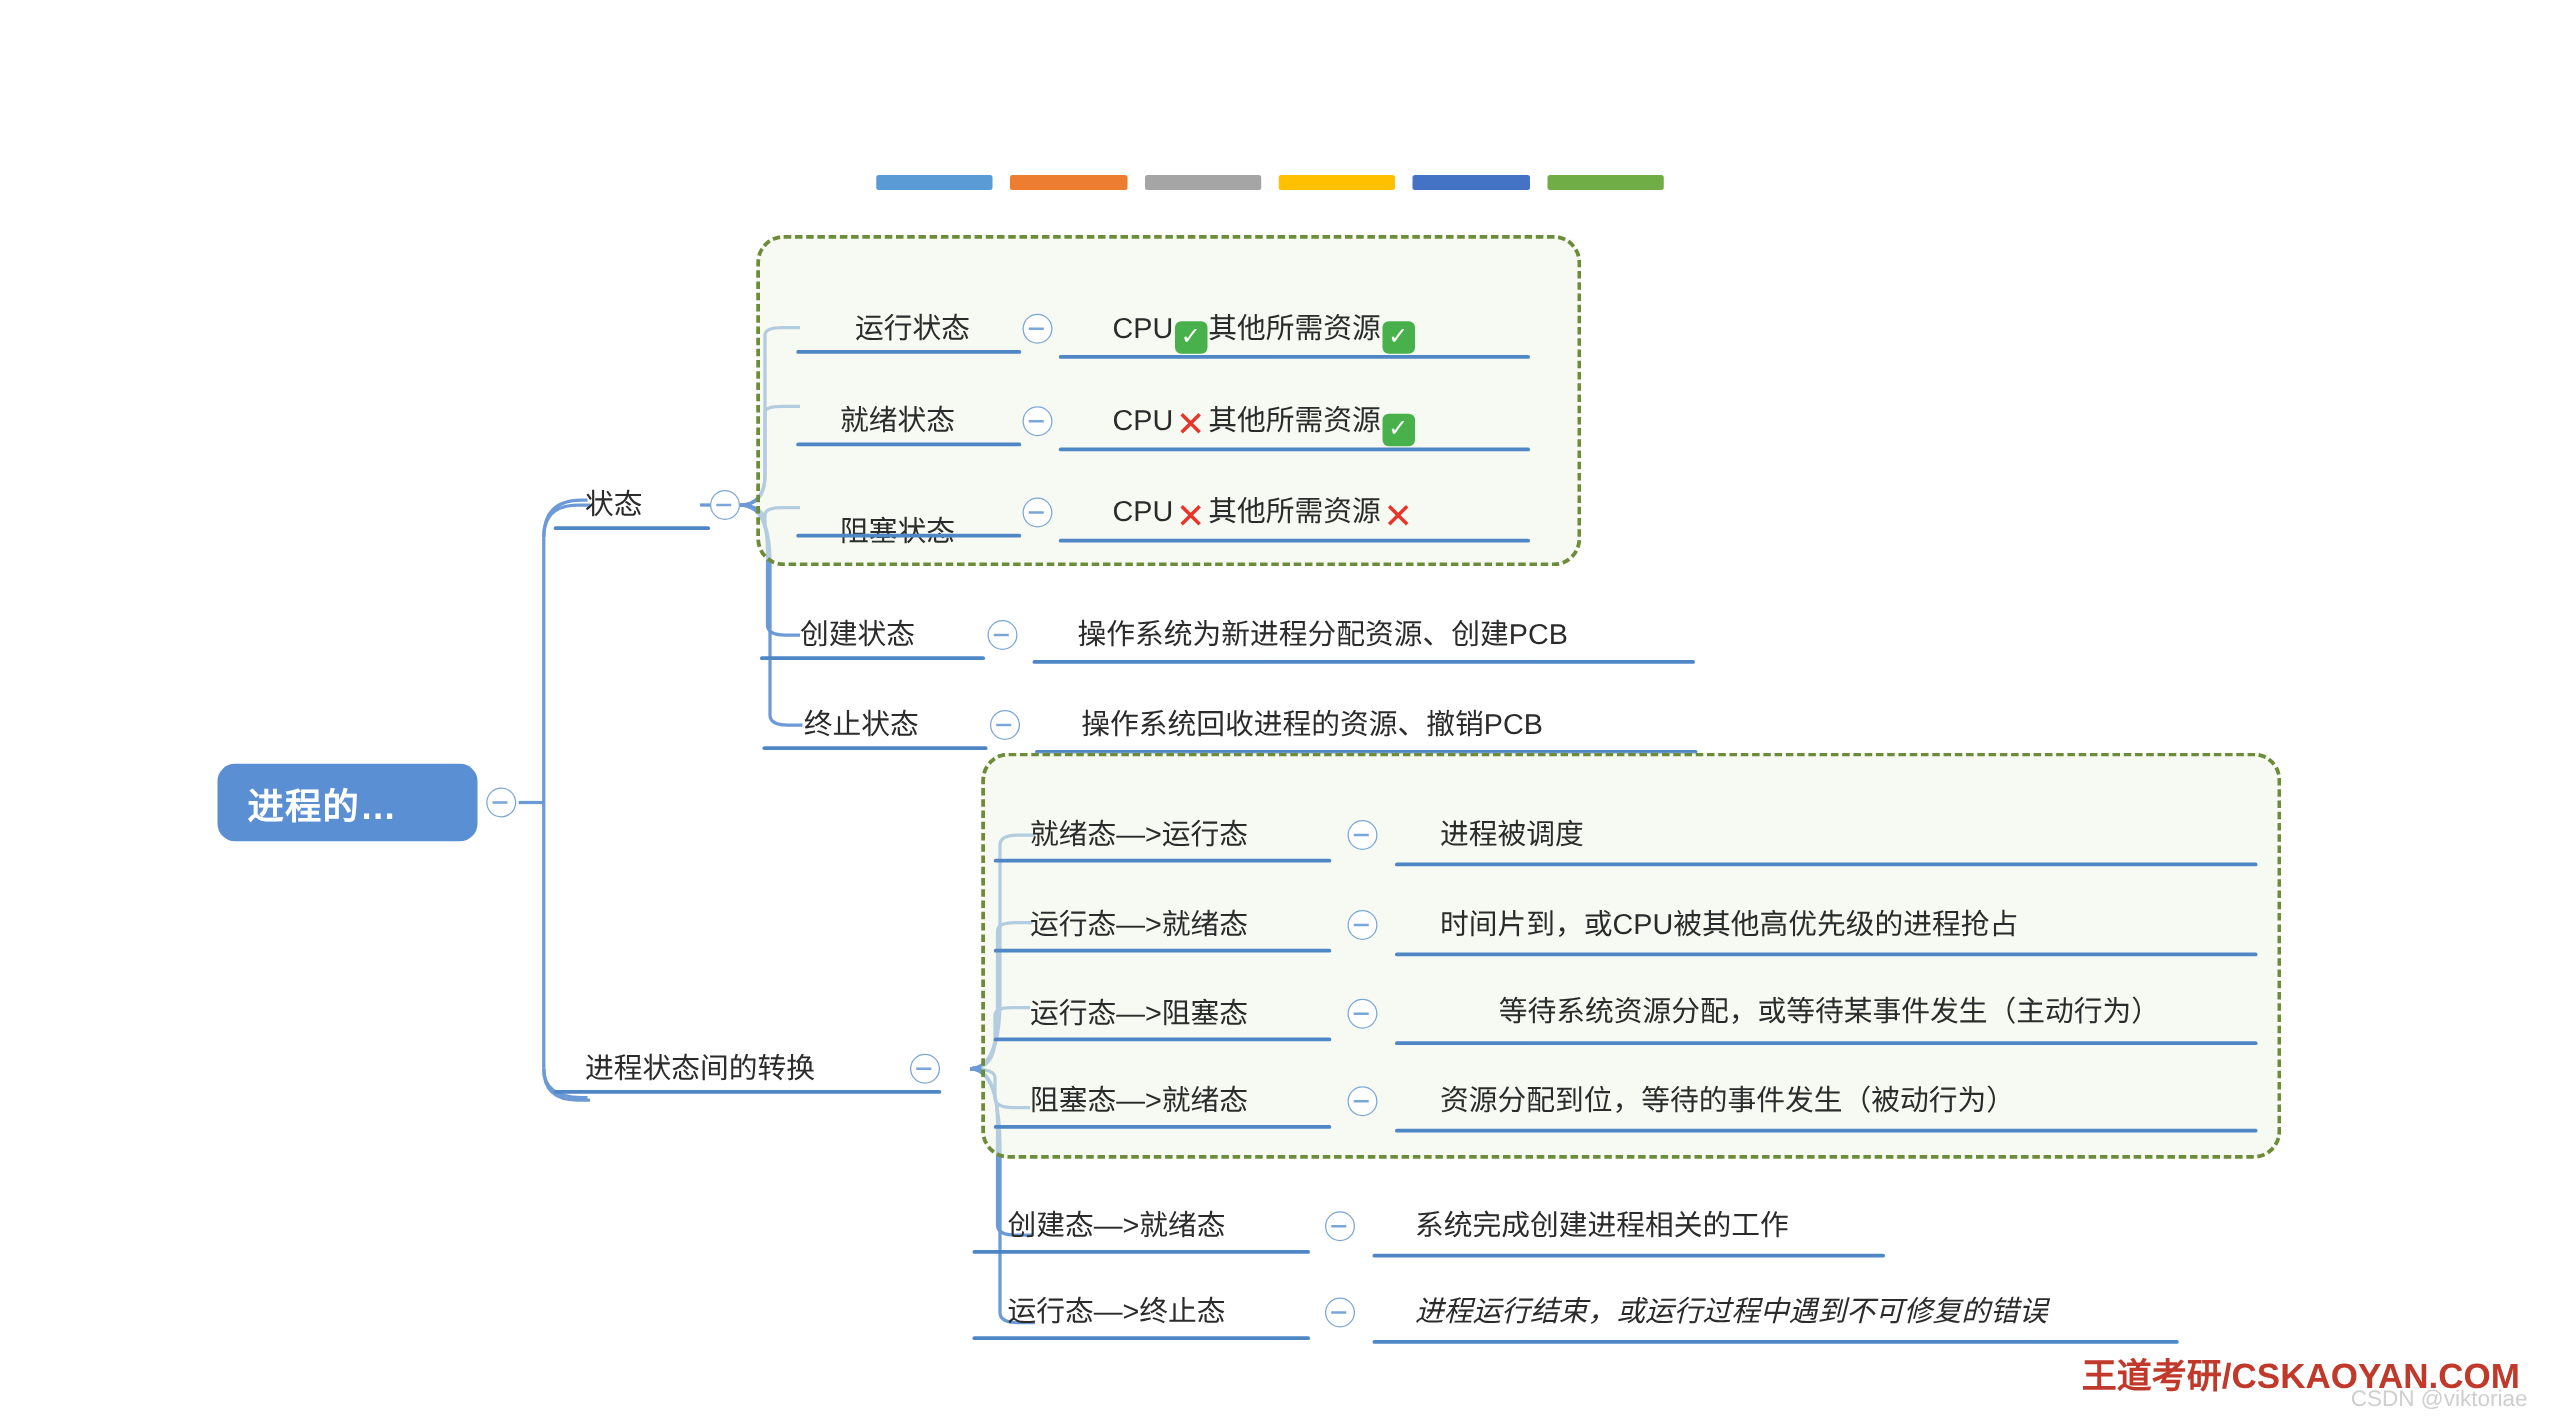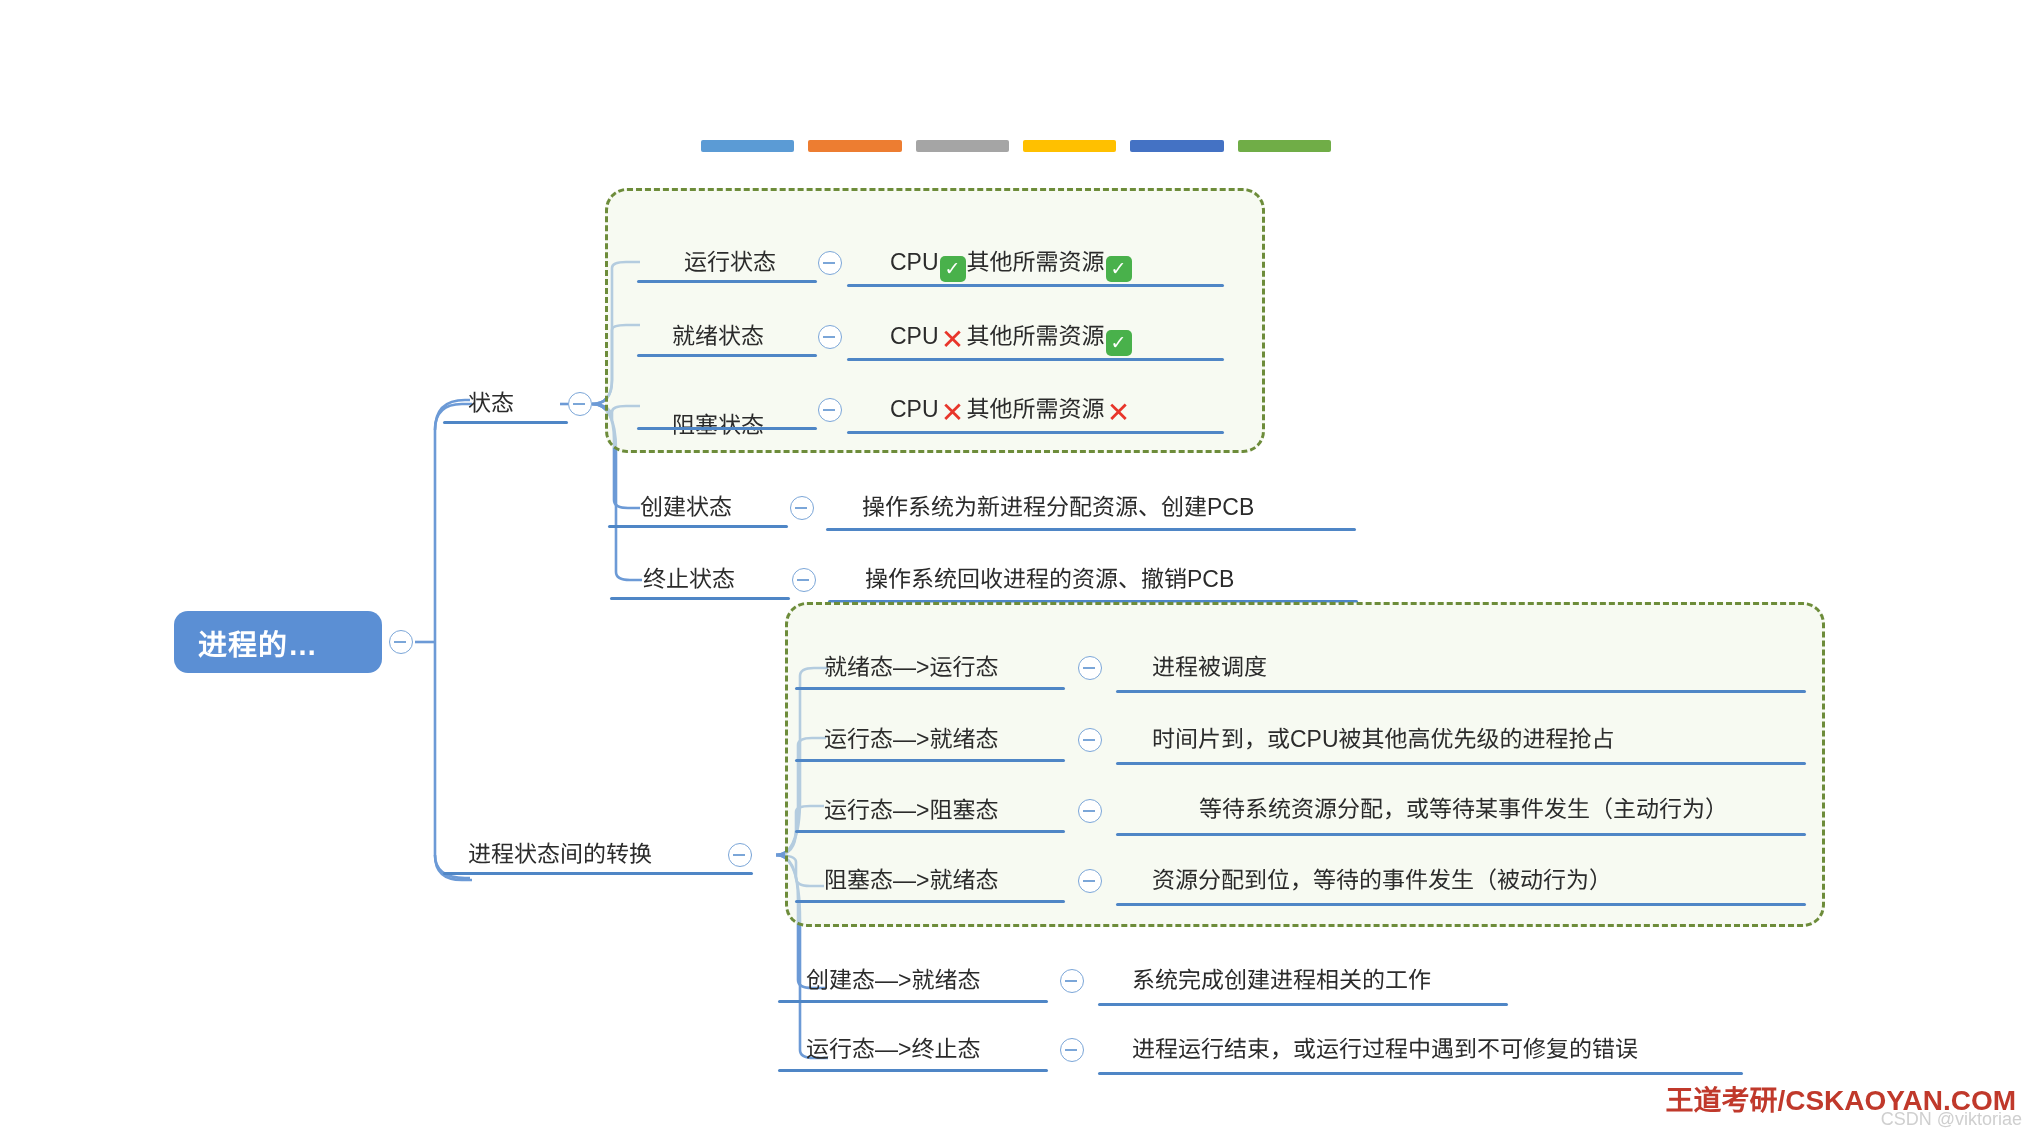--- a/index.html
+++ b/index.html
@@ -295,19 +295,19 @@
 
   <div class="branch-label" style="left:806px; top:961px;">创建态—&gt;就绪态</div>
   <div class="underline" style="left:778px; top:1000px; width:270px;"></div>
   <div class="collapse" style="left:1060px; top:969px;"></div>
   <div class="leaf-text" style="left:1132px; top:961px;">系统完成创建进程相关的工作</div>
   <div class="underline" style="left:1098px; top:1003px; width:410px;"></div>
 
   <div class="branch-label" style="left:806px; top:1030px;">运行态—&gt;终止态</div>
   <div class="underline" style="left:778px; top:1069px; width:270px;"></div>
   <div class="collapse" style="left:1060px; top:1038px;"></div>
-  <div class="leaf-text" style="left:1132px; top:1030px;">进程运行结束，或运行过程中遇到不可修复的错误</div>
+  <div class="leaf-text" style="left:1132px; top:1030px;font-style:italic;">进程运行结束，或运行过程中遇到不可修复的错误</div>
   <div class="underline" style="left:1098px; top:1072px; width:645px;"></div>
 
   <div id="watermark-main">王道考研/CSKAOYAN.COM</div>
   <div id="watermark-sub">CSDN @viktoriae</div>
 
 </div>
 
 </body></html>

